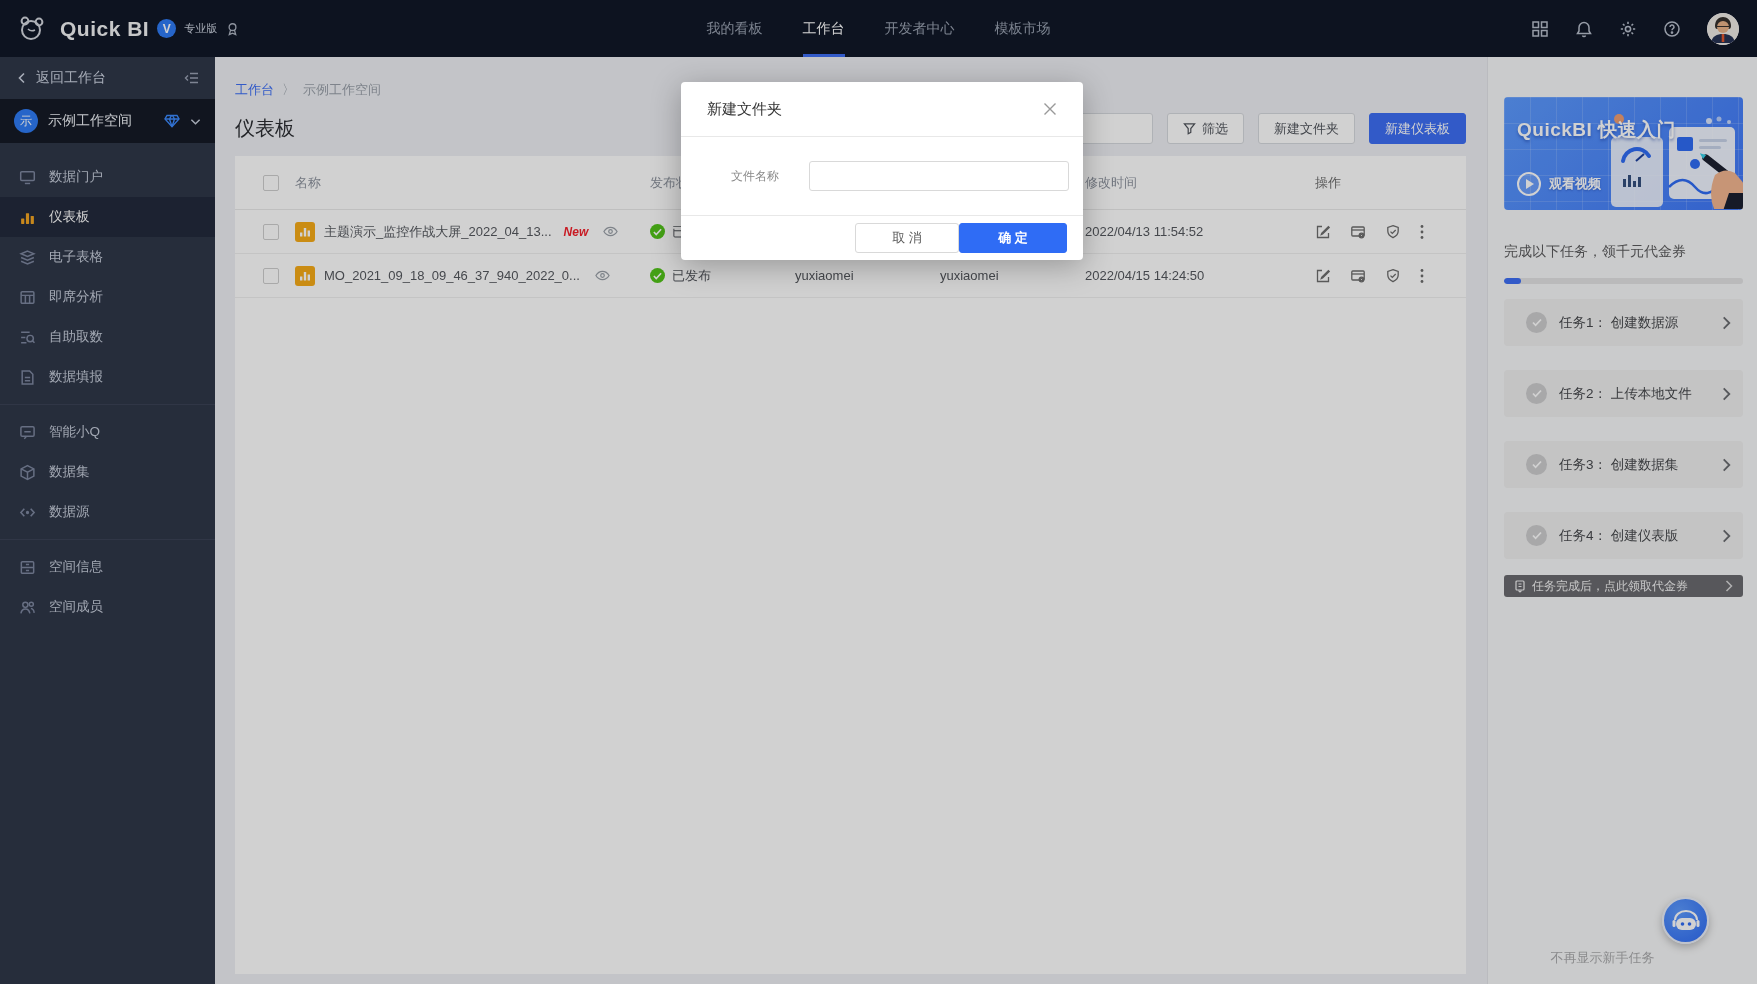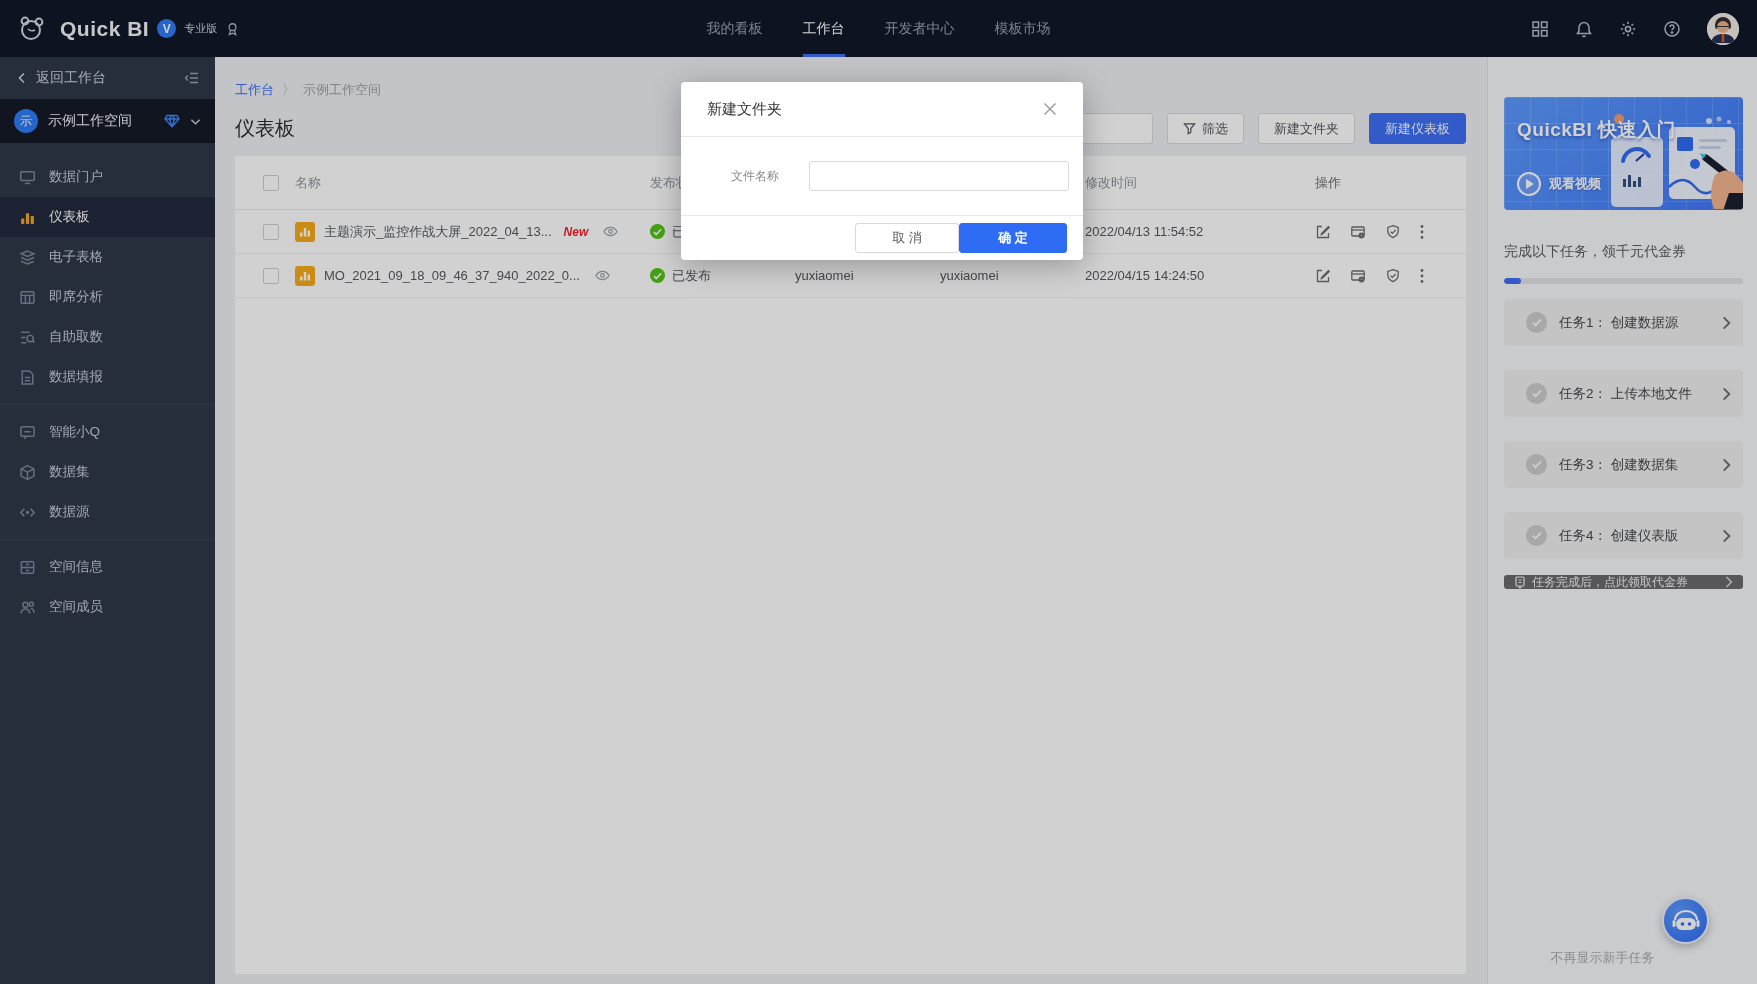--- a/index.html
+++ b/index.html
@@ -96,21 +96,21 @@
   .tasks-heading { margin-top:33px; font-size:14px; color:#5c5c5e; }
   .progress { margin-top:17px; height:6px; border-radius:3px; background:#e3e3e5; overflow:hidden; }
   .progress-fill { height:6px; border-radius:3px; background:#3d6ef5; }
   .task-list { margin-top:15px; display:flex; flex-direction:column; gap:24px; }
   .task-card { height:47px; background:#efefef; border-radius:4px; display:flex;
     align-items:center; padding:0 12px 0 22px; gap:12px; cursor:pointer; }
   .task-check { width:21px; height:21px; border-radius:50%; background:#cdcdcf; color:#fff;
     display:flex; align-items:center; justify-content:center; flex:none; }
   .task-label { font-size:13.5px; color:#47494d; flex:1; }
   .chev { color:#6a6c70; }
-  .claim-strip { margin-top:16px; height:14px; background:#6b6b6f; border-radius:3px;
+  .claim-strip { margin-top:16px; height:22px; background:#6b6b6f; border-radius:3px;
     color:#f2f2f3; font-size:12px; display:flex; align-items:center; gap:6px;
     padding:0 10px; cursor:pointer; }
   .claim-strip .spacer { flex:1; }
   .chatbot { position:absolute; left:174px; top:840px; width:47px; height:47px; border-radius:50%;
     background:radial-gradient(circle at 35% 30%,#5c9aff,#2f6cf5); border:2px solid #e9eef9;
     box-shadow:0 3px 8px rgba(0,0,0,.25); display:flex; align-items:center; justify-content:center; }
   .dismiss { position:absolute; left:0; right:40px; top:892px; text-align:center;
     font-size:13px; color:#aaabad; }
 
   

